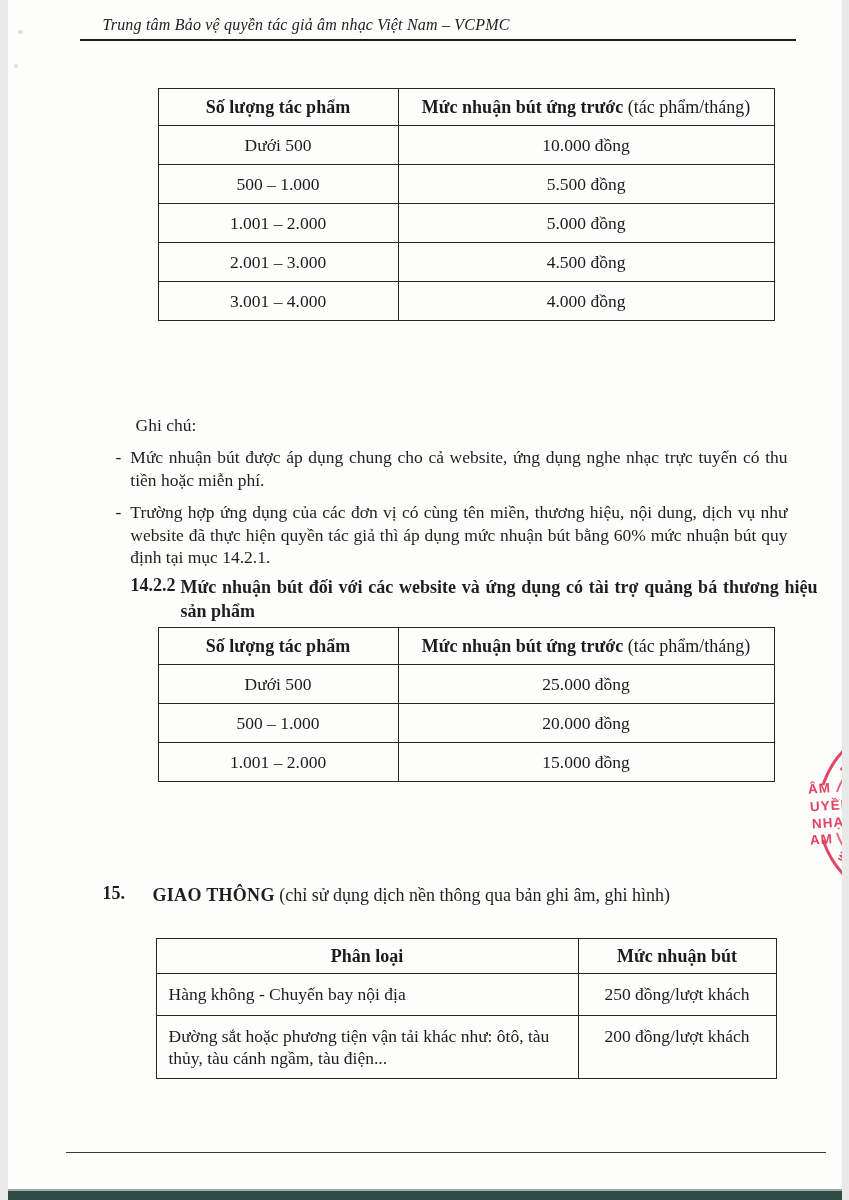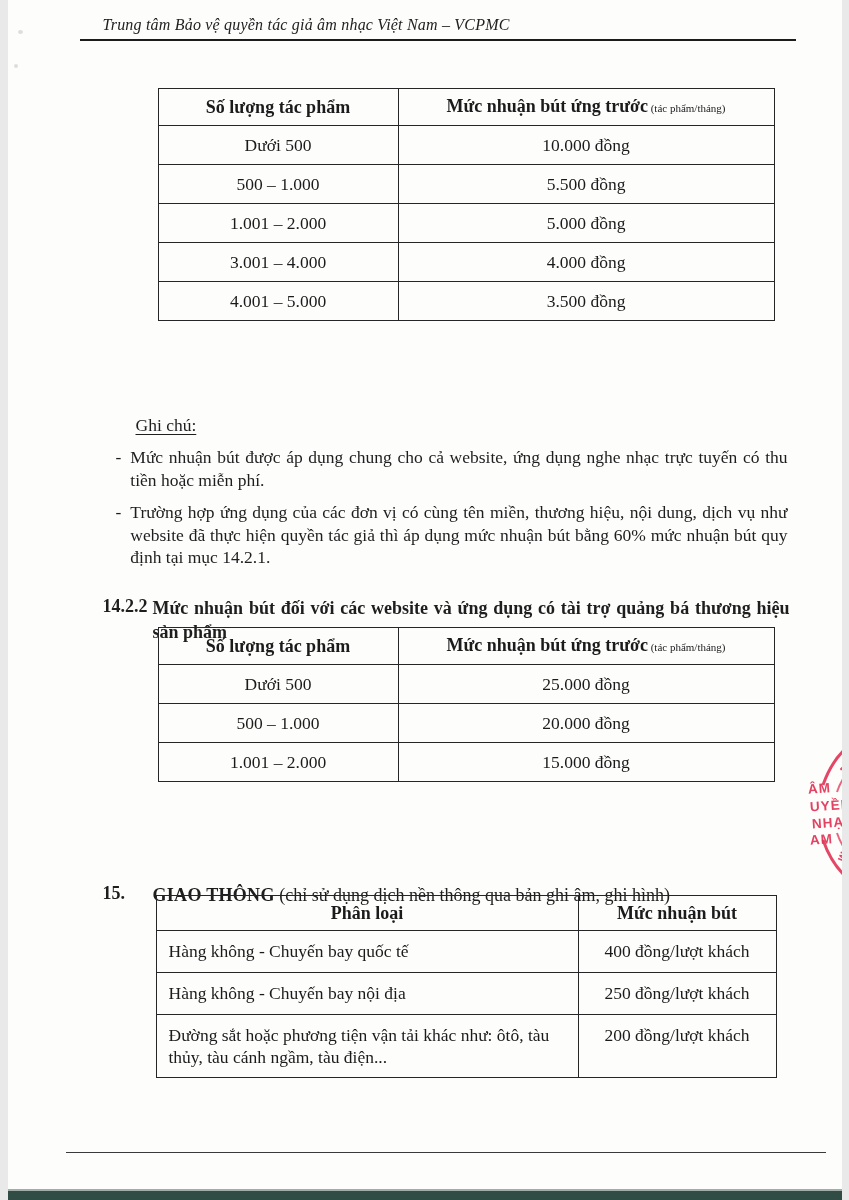--- a/index.html
+++ b/index.html
@@ -26,50 +26,50 @@
 
   
   table{border-collapse:collapse;table-layout:fixed;position:absolute;background:transparent;}
   th,td{
     border:1.6px solid #262626;
     text-align:center;vertical-align:middle;
     font-size:17.5px;line-height:21px;color:#1b1b1b;
     padding:0 16px;overflow:hidden;
   }
   th{font-weight:bold;font-size:18px;}
-  th .norm{font-weight:normal;font-size:11px;}
+  th .norm{font-weight:normal;font-size:18px;}
   #table1{left:150px;top:88px;width:616px;}
   #table2{left:150px;top:627px;width:616px;}
   #table1 tr,#table2 tr{height:39px;}
   #table1 tr.hdr,#table2 tr.hdr{height:37px;}
-  #table3{left:148px;top:895px;width:620px;}
+  #table3{left:148px;top:938px;width:620px;}
   #table3 tr.hdr{height:35px;}
   #table3 tbody tr{height:42px;}
   #table3 tbody tr:last-child{height:63px;}
   #table3 tbody td{vertical-align:top;padding-top:9px;line-height:22px;}
   #table3 tbody td:first-child{text-align:left;padding-left:12px;padding-right:10px;}
 
   
   .ghichu-label{
     position:absolute;left:128px;top:415px;
-    font-size:17.5px;text-decoration:underline;text-underline-offset:3px;
+    font-size:17.5px;text-underline-offset:3px;
   }
   .note{
     position:absolute;left:108px;width:672px;
     display:flex;gap:9px;font-size:17.5px;line-height:22.5px;
   }
   .note .dash{flex:0 0 auto;}
   .note .txt{flex:1 1 auto;text-align:justify;}
   #note1{top:446px;}
   #note2{top:501px;}
 
   
   .sec-heading{position:absolute;left:95px;display:flex;font-size:18px;}
   .sec-heading .num{flex:0 0 50px;font-weight:bold;}
-  #sec1422{top:596px;}
+  #sec1422{top:575px;margin-left:28px;}
   #sec1422 .title{width:637px;font-weight:bold;text-align:justify;line-height:24px;}
   #sec15{top:857px;margin-top:26px;}
   #sec15 .title{width:660px;line-height:24px;white-space:nowrap;}
   #sec15 .title b{letter-spacing:.3px;}
 
   
   .footer-rule{position:absolute;left:58px;top:1152px;width:760px;height:1.4px;background:#3a3a3a;}
   .footer-text{position:absolute;left:0;top:1156px;width:849px;text-align:center;font-size:15.5px;color:#222;}
 
   
@@ -116,26 +116,26 @@
         </tr>
         <tr>
           <td>500 – 1.000</td>
           <td>5.500 đồng</td>
         </tr>
         <tr>
           <td>1.001 – 2.000</td>
           <td>5.000 đồng</td>
         </tr>
         <tr>
+          <td>2.001 – 3.000</td>
+          <td>4.500 đồng</td>
+        </tr>
+        <tr>
           <td>3.001 – 4.000</td>
           <td>4.000 đồng</td>
-        </tr>
-        <tr>
-          <td>4.001 – 5.000</td>
-          <td>3.500 đồng</td>
         </tr>
       </tbody>
   </table>
 
   <div class="ghichu-label">Ghi chú:</div>
   <div class="note" id="note1">
     <span class="dash">-</span>
     <span class="txt">Mức nhuận bút được áp dụng chung cho cả website, ứng dụng nghe nhạc trực tuyến có thu tiền hoặc miễn phí.</span>
   </div>
   <div class="note" id="note2">
@@ -185,24 +185,20 @@
         <col style="width:422px">
         <col style="width:198px">
       </colgroup>
     <thead>
       <tr class="hdr">
         <th>Phân loại</th>
         <th>Mức nhuận bút</th>
       </tr>
     </thead>
     <tbody>
-        <tr>
-          <td>Hàng không - Chuyến bay quốc tế</td>
-          <td>400 đồng/lượt khách</td>
-        </tr>
         <tr>
           <td>Hàng không - Chuyến bay nội địa</td>
           <td>250 đồng/lượt khách</td>
         </tr>
         <tr>
           <td>Đường sắt hoặc phương tiện vận tải khác như: ôtô, tàu thủy, tàu cánh ngầm, tàu điện...</td>
           <td>200 đồng/lượt khách</td>
         </tr>
       </tbody>
   </table>

